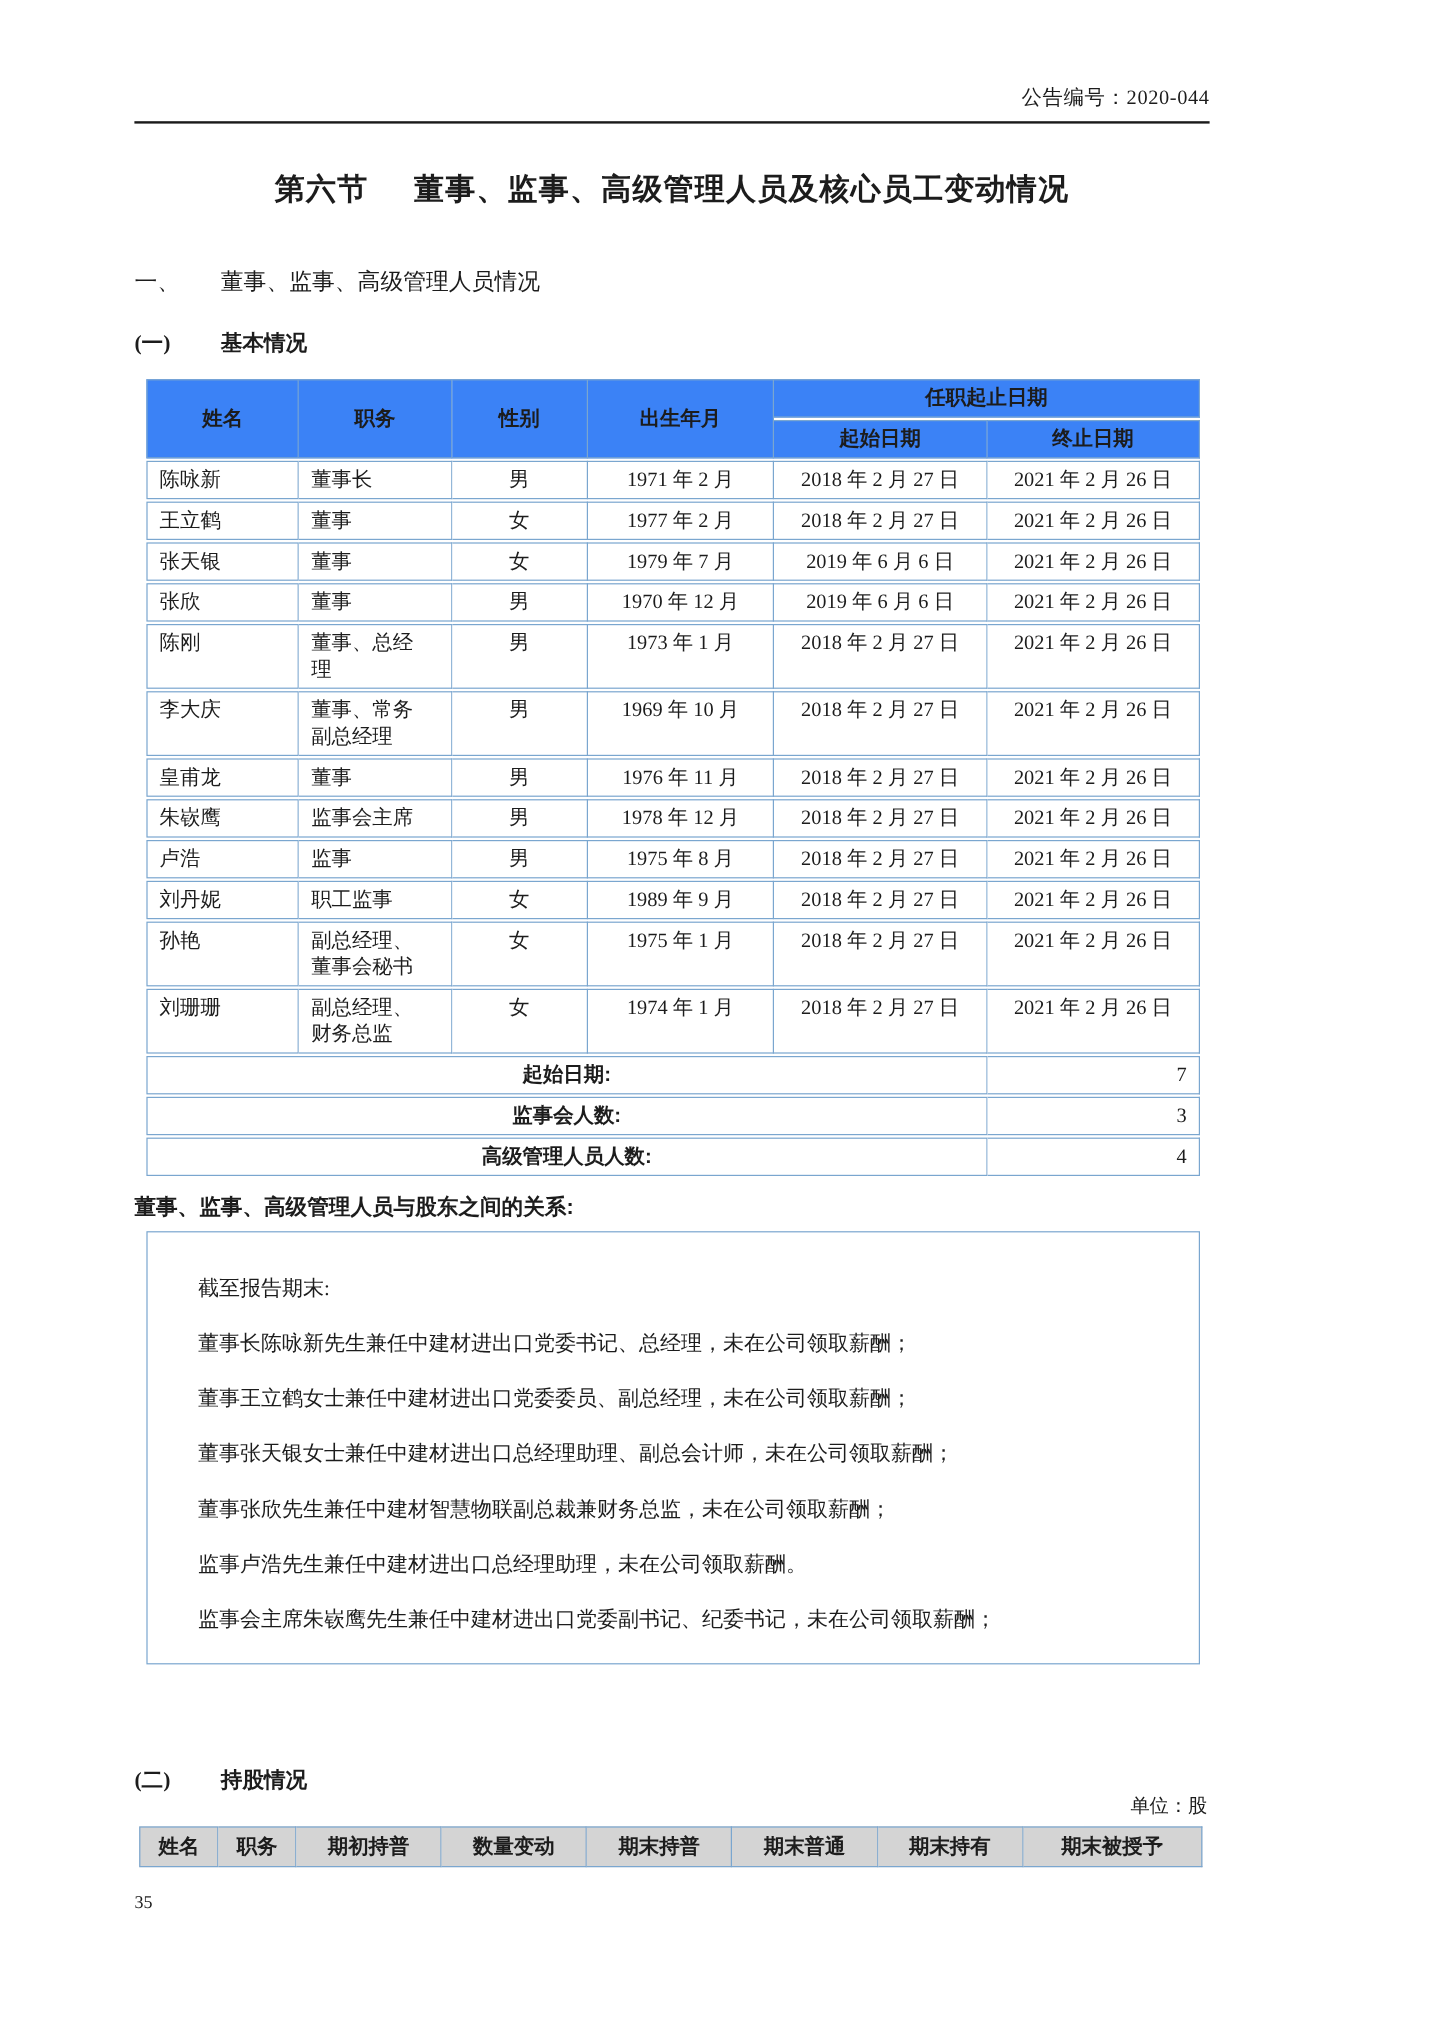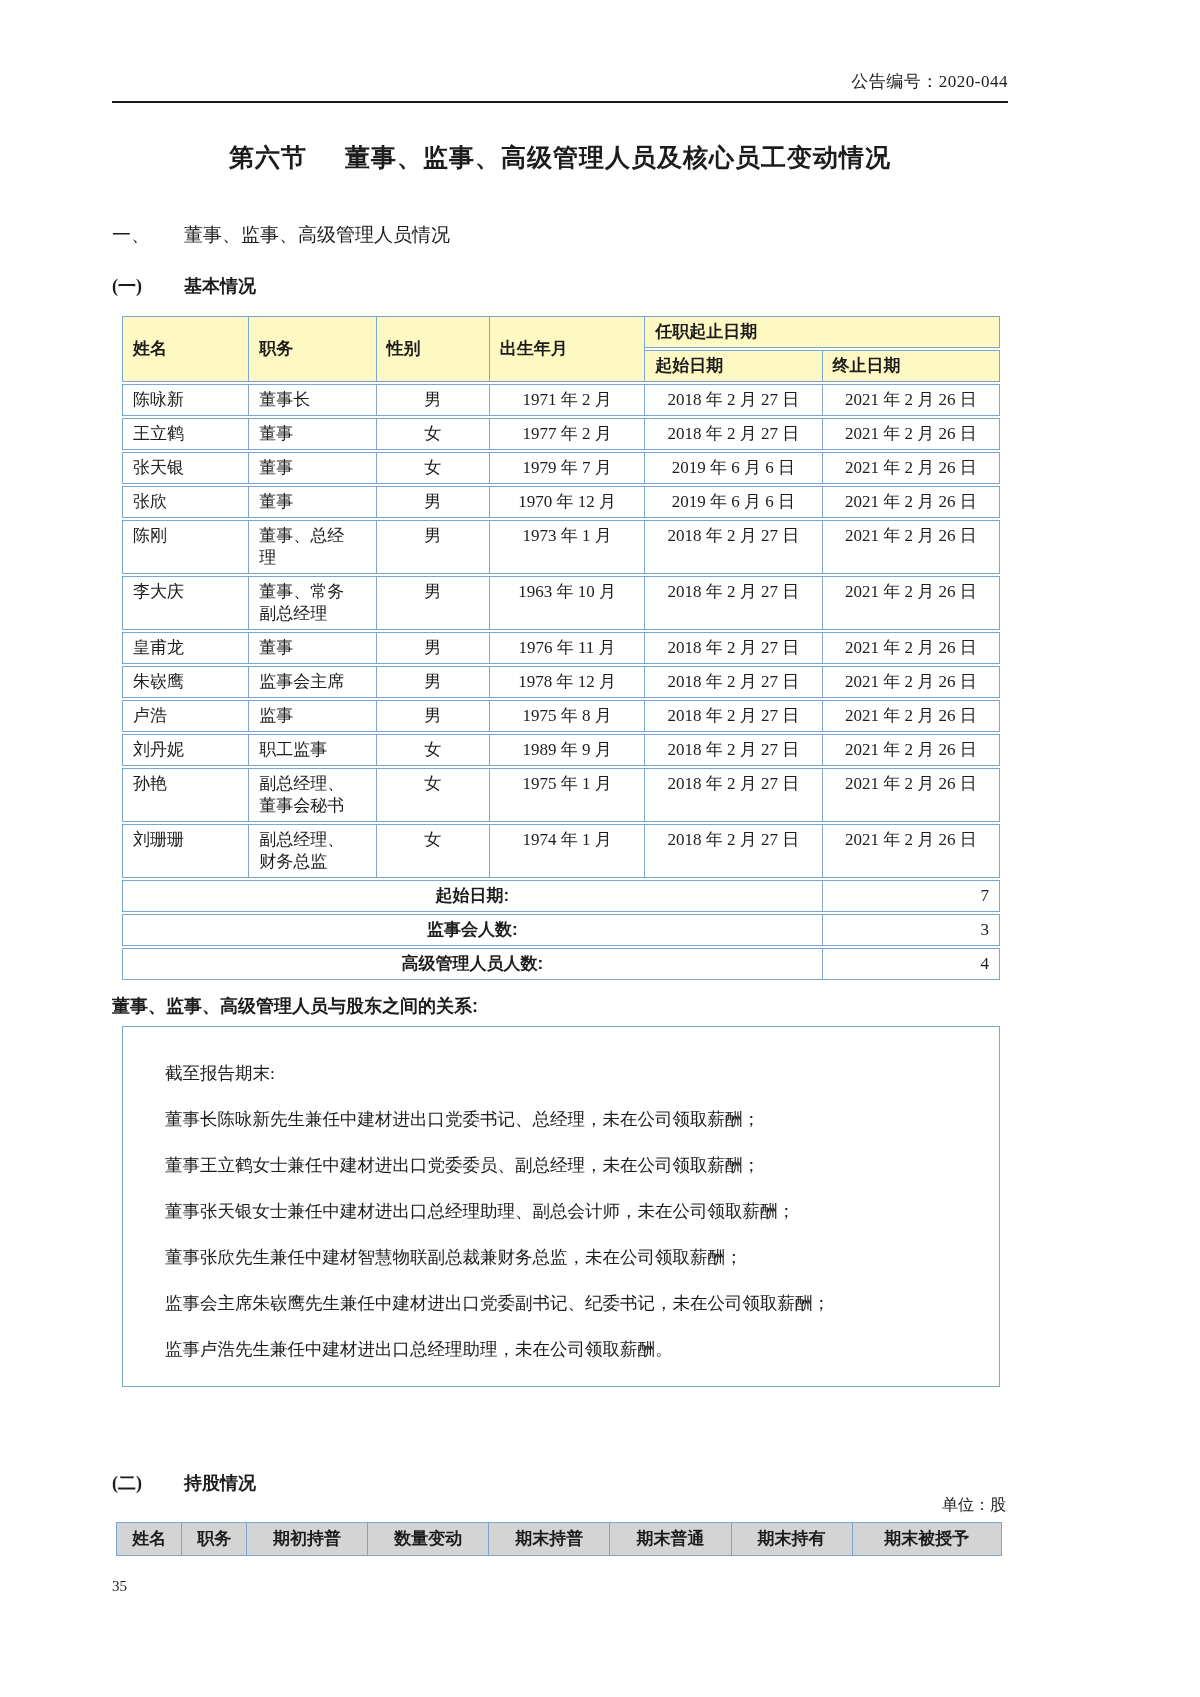--- a/index.html
+++ b/index.html
@@ -59,24 +59,24 @@
     font-size: 17px;
   }
   table.grid th, table.grid td {
     border: 1px solid #7aa6cf;
     padding: 4px 10px;
     line-height: 22px;
   }
   table.grid th:not(:first-child), table.grid td:not(:first-child) { border-left: none; }
   table.grid .nl { border-left: none; }
   table.grid th {
-    background: #fef9c3;
-    font-family: "Liberation Sans", "DejaVu Sans", sans-serif;
-    font-weight: bold;
-    text-align: left;
+    background: #3b82f6;
+    font-family: "Liberation Sans", "DejaVu Sans", sans-serif;
+    font-weight: bold;
+    text-align: center;
     vertical-align: middle;
   }
   table.grid td { vertical-align: top; background: #ffffff; }
   td.c-name { text-align: left; }
   td.c-pos  { text-align: left; white-space: pre-line; }
   td.c-mid  { text-align: center; }
   td.sum-label {
     text-align: center;
     font-family: "Liberation Sans", "DejaVu Sans", sans-serif;
     font-weight: bold;
@@ -217,21 +217,21 @@
         <td class="c-mid">男</td>
         <td class="c-mid">1973 年 1 月</td>
         <td class="c-mid">2018 年 2 月 27 日</td>
         <td class="c-mid">2021 年 2 月 26 日</td>
       </tr>
       <tr>
         <td class="c-name">李大庆</td>
         <td class="c-pos">董事、常务
 副总经理</td>
         <td class="c-mid">男</td>
-        <td class="c-mid">1963 年 10 月</td>
+        <td class="c-mid">1969 年 10 月</td>
         <td class="c-mid">2018 年 2 月 27 日</td>
         <td class="c-mid">2021 年 2 月 26 日</td>
       </tr>
       <tr>
         <td class="c-name">皇甫龙</td>
         <td class="c-pos">董事</td>
         <td class="c-mid">男</td>
         <td class="c-mid">1976 年 11 月</td>
         <td class="c-mid">2018 年 2 月 27 日</td>
         <td class="c-mid">2021 年 2 月 26 日</td>
@@ -294,22 +294,22 @@
   </table>
 
   <div class="rel-label">董事、监事、高级管理人员与股东之间的关系:</div>
 
   <div class="rel-box">
     <p>截至报告期末:</p>
     <p>董事长陈咏新先生兼任中建材进出口党委书记、总经理，未在公司领取薪酬；</p>
     <p>董事王立鹤女士兼任中建材进出口党委委员、副总经理，未在公司领取薪酬；</p>
     <p>董事张天银女士兼任中建材进出口总经理助理、副总会计师，未在公司领取薪酬；</p>
     <p>董事张欣先生兼任中建材智慧物联副总裁兼财务总监，未在公司领取薪酬；</p>
+    <p>监事卢浩先生兼任中建材进出口总经理助理，未在公司领取薪酬。</p>
     <p>监事会主席朱嵚鹰先生兼任中建材进出口党委副书记、纪委书记，未在公司领取薪酬；</p>
-    <p>监事卢浩先生兼任中建材进出口总经理助理，未在公司领取薪酬。</p>
   </div>
 
   <div class="sec-2">
     <span class="num">(二)</span><span>持股情况</span>
   </div>
 
   <div class="unit">单位：股</div>
 
   <table class="grid2">
     <tbody>

